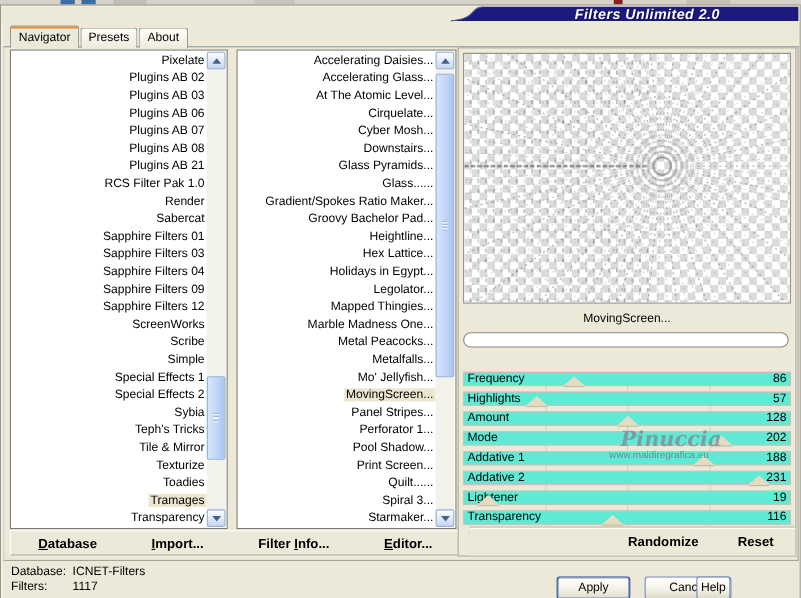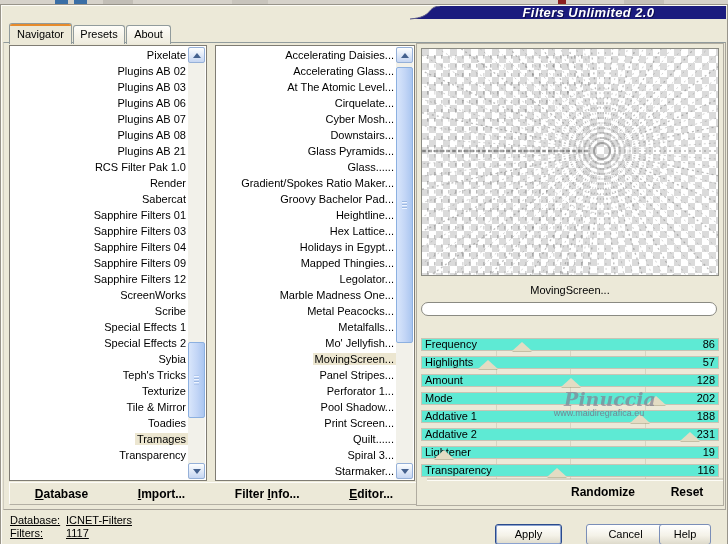--- a/index.html
+++ b/index.html
@@ -85,27 +85,27 @@
   .btn-randomize{position:absolute;left:126px;width:100px;top:4px;text-align:center;}
   .btn-reset{position:absolute;left:230px;width:60px;top:4px;text-align:center;}
 
   
   .toolbar{position:absolute;left:8px;top:477px;width:410px;height:23px;box-sizing:border-box;
     background:#ece9d8;border:1px solid;border-color:#fdfcf8 #b4b0a4 #b4b0a4 #fdfcf8;
     display:flex;align-items:center;justify-content:space-around;z-index:3;}
   .accel{text-decoration:underline;}
 
   
-  .status{position:absolute;left:9px;top:509px;display:grid;grid-template-columns:56px auto;line-height:13px;text-decoration:underline;}
+  .status{position:absolute;left:9px;top:509px;display:grid;grid-template-columns:56px auto;line-height:13px;}
   .xp-btn{position:absolute;top:519px;height:21px;box-sizing:border-box;text-align:center;line-height:19px;
     background:linear-gradient(#ffffff,#f4f2e8 55%,#dedacb);border:1px solid #7a8eb8;border-radius:3px;cursor:pointer;}
   .xp-btn.default{border-color:#2a4a8c;box-shadow:inset 0 0 0 1px #8ba2d0;}
-  .btn-apply{left:494px;width:67px;}
+  .btn-apply{left:505px;width:67px;}
   .btn-cancel{left:585px;width:79px;}
-  .btn-help{left:658px;width:52px;}
+  .btn-help{left:632px;width:31px;}
 
   
   .wm1{position:absolute;left:553px;top:383px;width:112px;text-align:center;z-index:6;pointer-events:none;
     font-family:"DejaVu Serif",serif;font-style:italic;font-weight:bold;font-size:19px;color:rgba(130,130,148,.72);}
   .wm2{position:absolute;left:523px;top:403px;width:150px;text-align:center;z-index:6;pointer-events:none;
     font-size:9px;color:rgba(118,118,136,.85);}
 </style>
 </head>
 <body>
 
@@ -154,26 +154,27 @@
         <div class="list-item"><span>RCS Filter Pak 1.0</span></div>
         <div class="list-item"><span>Render</span></div>
         <div class="list-item"><span>Sabercat</span></div>
         <div class="list-item"><span>Sapphire Filters 01</span></div>
         <div class="list-item"><span>Sapphire Filters 03</span></div>
         <div class="list-item"><span>Sapphire Filters 04</span></div>
         <div class="list-item"><span>Sapphire Filters 09</span></div>
         <div class="list-item"><span>Sapphire Filters 12</span></div>
         <div class="list-item"><span>ScreenWorks</span></div>
         <div class="list-item"><span>Scribe</span></div>
+        <div class="list-item"><span>Simple</span></div>
         <div class="list-item"><span>Special Effects 1</span></div>
         <div class="list-item"><span>Special Effects 2</span></div>
         <div class="list-item"><span>Sybia</span></div>
         <div class="list-item"><span>Teph's Tricks</span></div>
+        <div class="list-item"><span>Tile &amp; Mirror</span></div>
         <div class="list-item"><span>Texturize</span></div>
-        <div class="list-item"><span>Tile &amp; Mirror</span></div>
         <div class="list-item"><span>Toadies</span></div>
         <div class="list-item"><span class="selected">Tramages</span></div>
         <div class="list-item"><span>Transparency</span></div>
       </div>
     <div class="vscroll">
       <div class="scroll-btn up">
           <div class="arr up"></div>
         </div>
       <div class="scroll-thumb" style="top:295px;height:76px;">
         <div class="thumb-grip"></div>
@@ -193,22 +194,22 @@
         <div class="list-item"><span>Cirquelate...</span></div>
         <div class="list-item"><span>Cyber Mosh...</span></div>
         <div class="list-item"><span>Downstairs...</span></div>
         <div class="list-item"><span>Glass Pyramids...</span></div>
         <div class="list-item"><span>Glass......</span></div>
         <div class="list-item"><span>Gradient/Spokes Ratio Maker...</span></div>
         <div class="list-item"><span>Groovy Bachelor Pad...</span></div>
         <div class="list-item"><span>Heightline...</span></div>
         <div class="list-item"><span>Hex Lattice...</span></div>
         <div class="list-item"><span>Holidays in Egypt...</span></div>
+        <div class="list-item"><span>Legolator...</span></div>
         <div class="list-item"><span>Mapped Thingies...</span></div>
-        <div class="list-item"><span>Legolator...</span></div>
         <div class="list-item"><span>Marble Madness One...</span></div>
         <div class="list-item"><span>Metal Peacocks...</span></div>
         <div class="list-item"><span>Metalfalls...</span></div>
         <div class="list-item"><span>Mo' Jellyfish...</span></div>
         <div class="list-item"><span class="selected">MovingScreen...</span></div>
         <div class="list-item"><span>Panel Stripes...</span></div>
         <div class="list-item"><span>Perforator 1...</span></div>
         <div class="list-item"><span>Pool Shadow...</span></div>
         <div class="list-item"><span>Print Screen...</span></div>
         <div class="list-item"><span>Quilt......</span></div>

